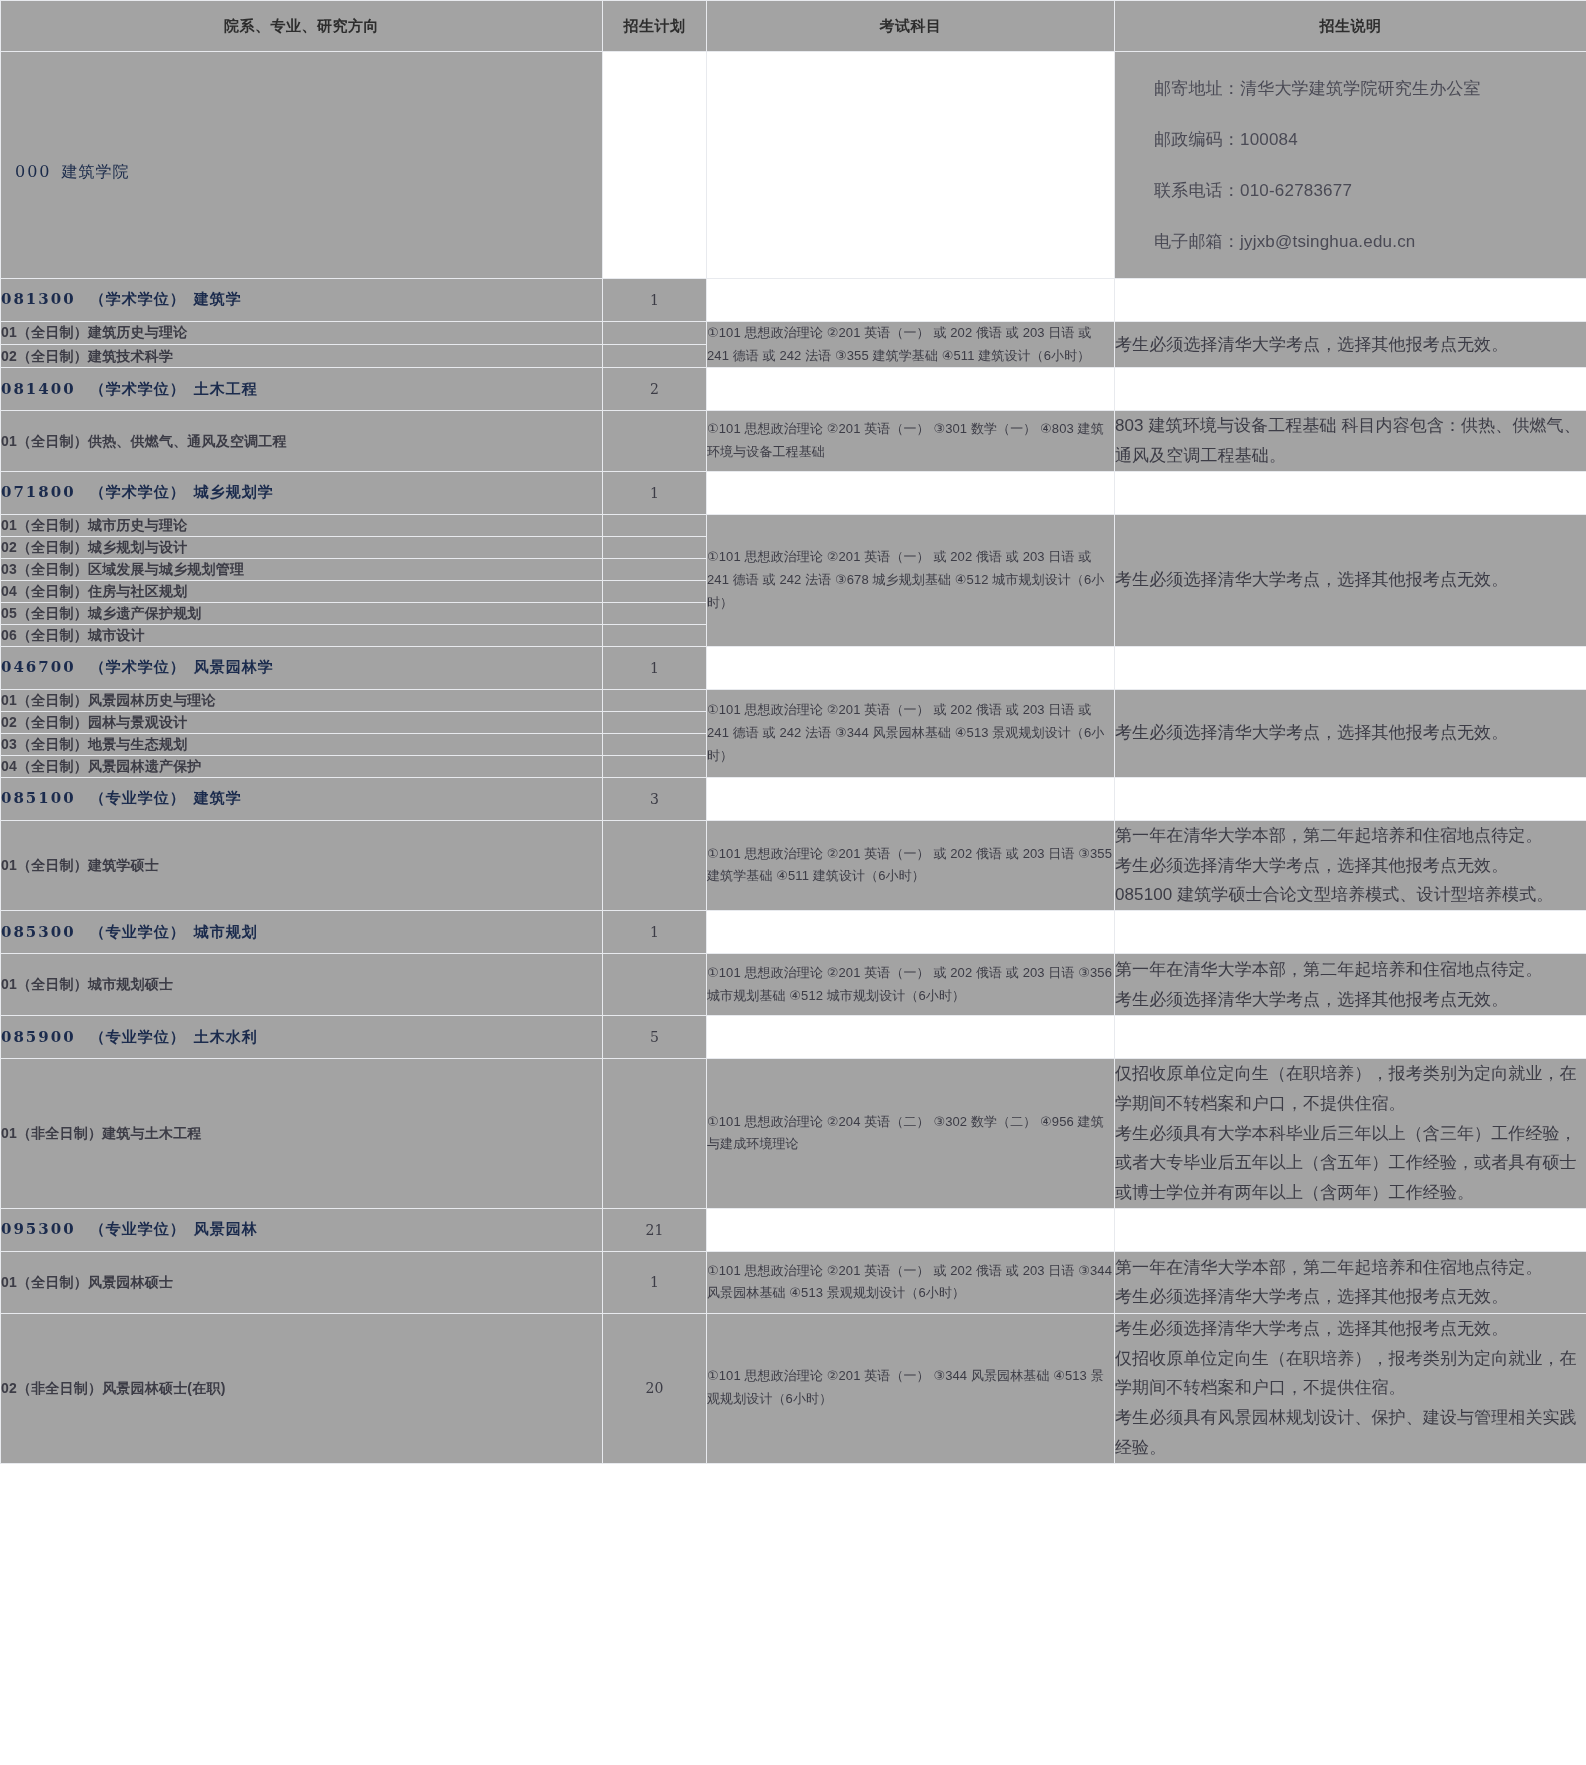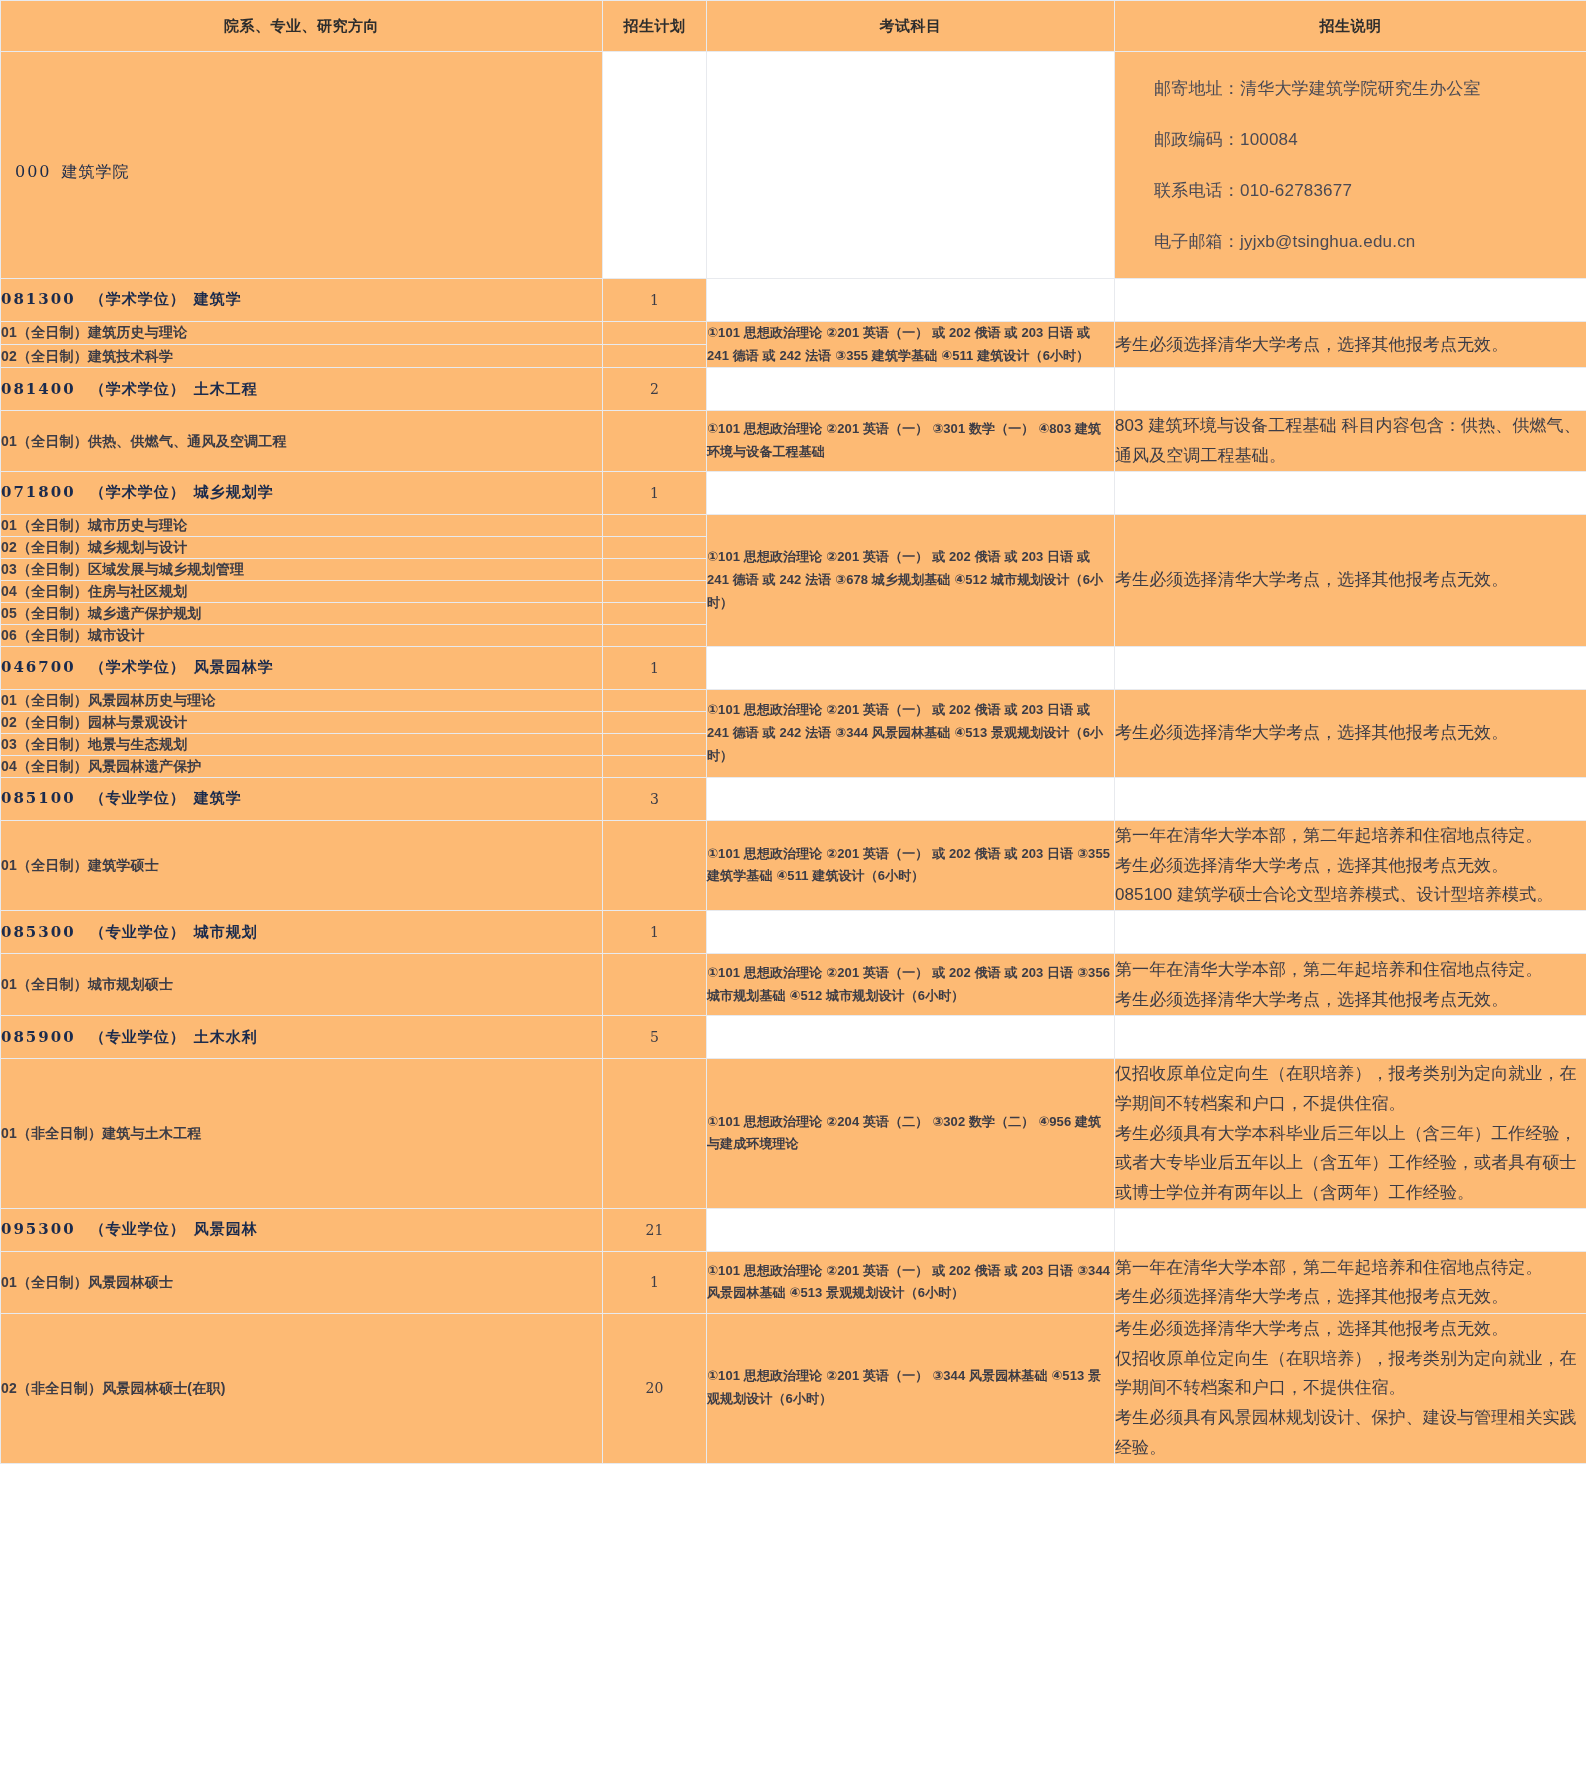--- a/index.html
+++ b/index.html
@@ -9,21 +9,21 @@
     background: #ffffff;
   }
   body {
     font-family: "Liberation Sans", "DejaVu Sans", sans-serif;
     color: #333333;
     -webkit-font-smoothing: antialiased;
   }
   .page {
     width: 1586px;
     box-sizing: border-box;
-    background: #fdba74;
+    background: #a3a3a3;
   }
   table.catalog {
     width: 1586px;
     border-collapse: collapse;
     table-layout: fixed;
     border-top: 1px solid #e3e6eb;
     border-bottom: 1px solid #e3e6eb;
   }
   table.catalog col.c1 { width: 602px; }
   table.catalog col.c2 { width: 104px; }
@@ -105,21 +105,20 @@
     color: #3c3c46;
     font-family: "DejaVu Serif", "Liberation Serif", serif;
   }
   td.subj {
     padding: 12px 14px 12px 14px;
     font-size: 13px;
     color: #3c3c46;
     line-height: 1.75;
     vertical-align: top;
     letter-spacing: 0.1px;
-    font-weight: bold;
   }
   td.note {
     padding: 12px 12px 12px 14px;
     font-size: 17px;
     color: #3c3c46;
     line-height: 1.75;
     vertical-align: top;
     letter-spacing: 0.1px;
   }
   td.note .nl { display: block; }

